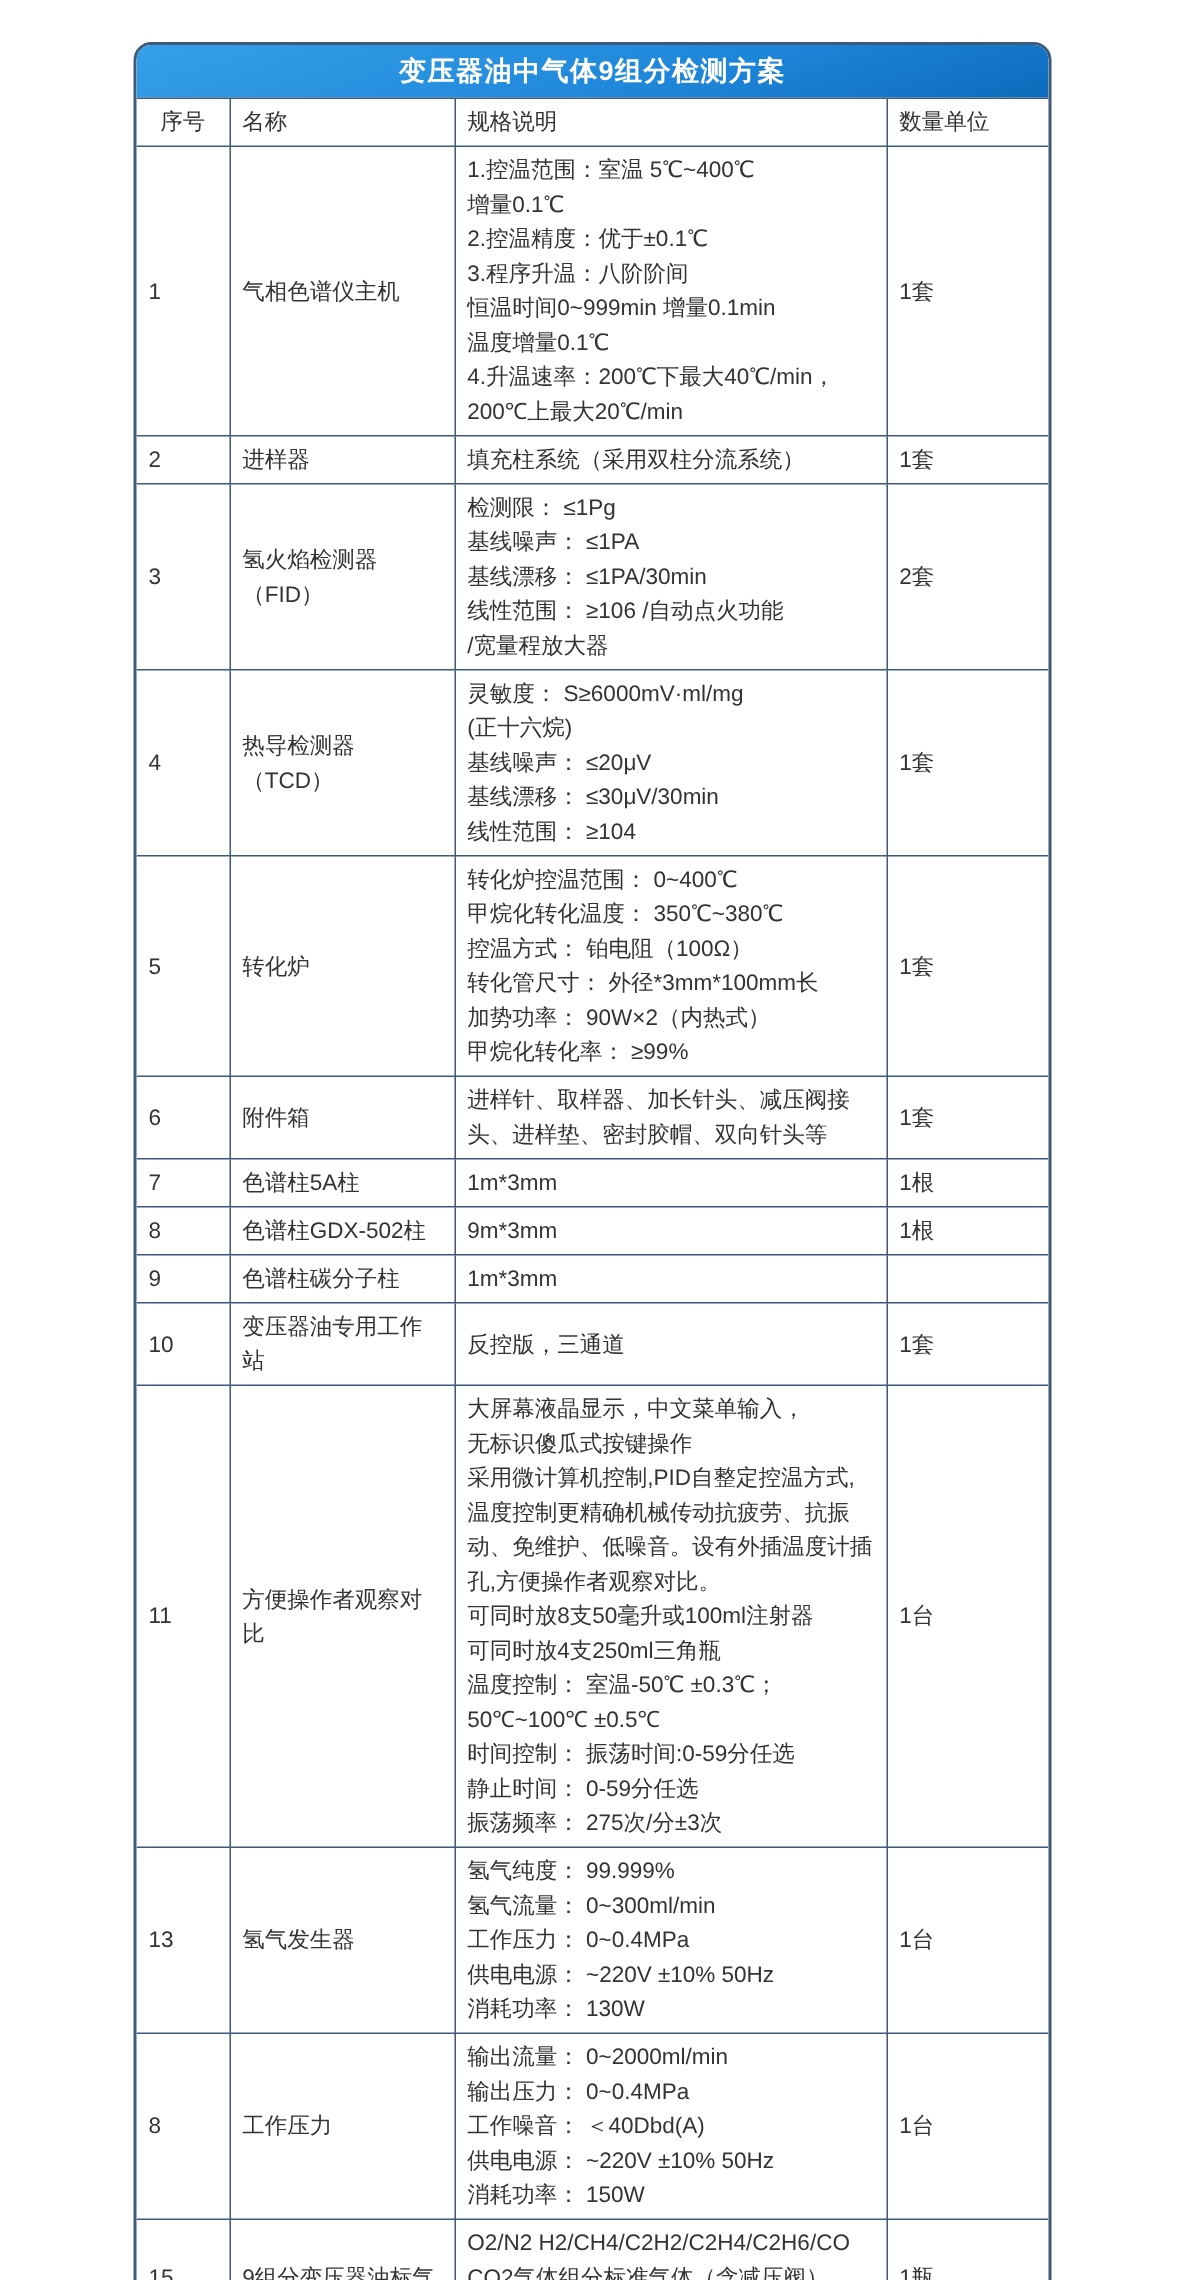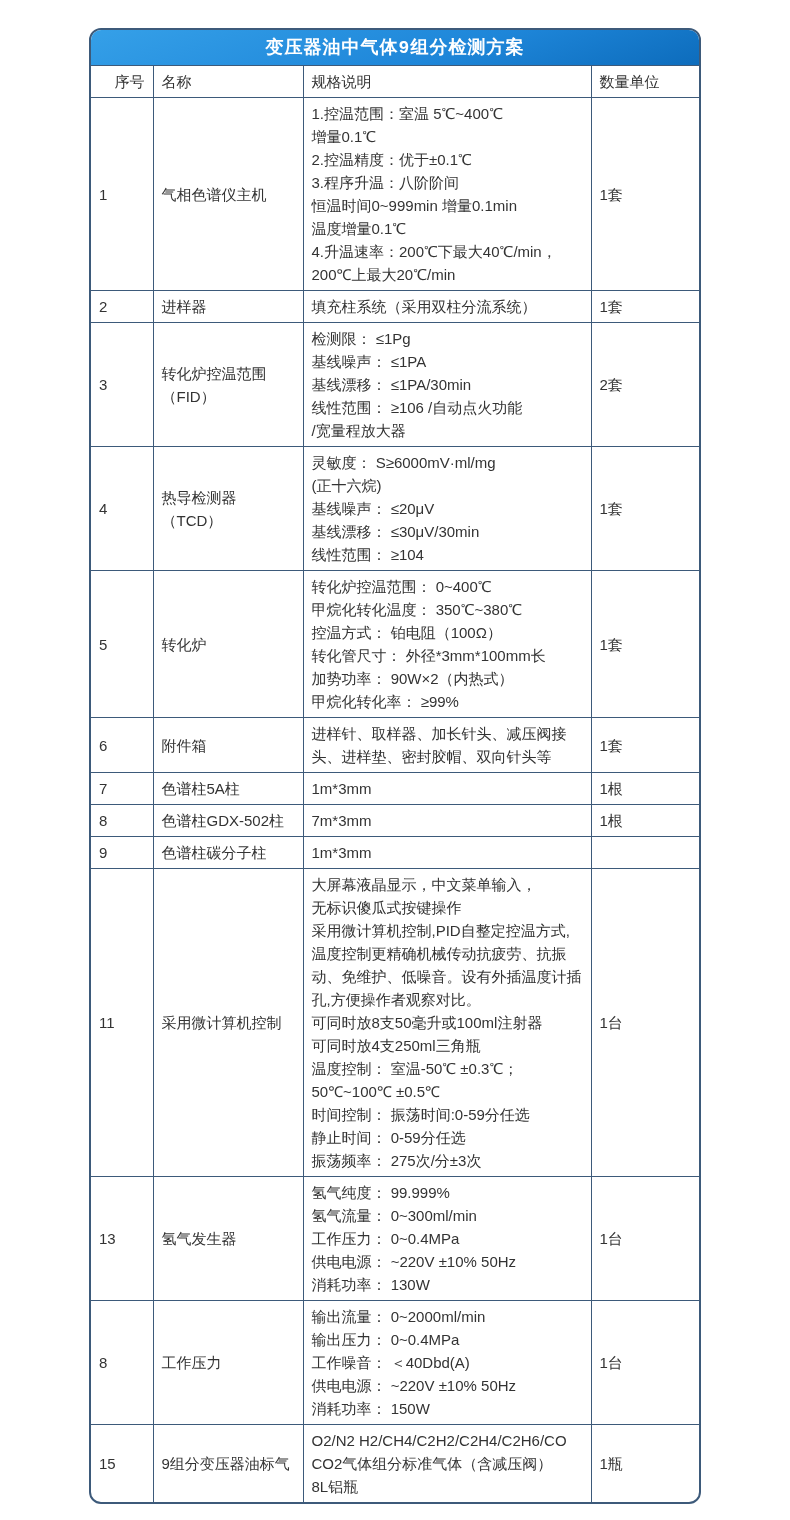--- a/index.html
+++ b/index.html
@@ -21,21 +21,20 @@
   }
   .card-title {
     background: linear-gradient(160deg, #35a0e8 0%, #1e86d9 60%, #0d6cbc 100%);
     color: #ffffff;
     font-weight: bold;
     font-size: 18px;
     letter-spacing: 1px;
     text-align: center;
     padding: 5px 0 6px 0;
     border-bottom: 1px solid #3d5a7a;
-    font-family: Liberation Mono, monospace;
   }
   table.spec {
     border-collapse: collapse;
     width: 100%;
     table-layout: fixed;
   }
   table.spec th, table.spec td {
     border: 1px solid #3d5a7a;
     font-size: 15px;
     color: #333333;
@@ -67,21 +66,21 @@
   <div class="card-title">变压器油中气体9组分检测方案</div>
   <table class="spec">
     <colgroup>
       <col class="c-no">
       <col class="c-name">
       <col class="c-spec">
       <col class="c-qty">
     </colgroup>
     <thead>
       <tr>
-        <th style="text-align:right;">序号</th>
+        <th style="text-align:center;">序号</th>
         <th>名称</th>
         <th>规格说明</th>
         <th>数量单位</th>
       </tr>
     </thead>
     <tbody>
         <tr>
           <td class="no">1</td>
           <td>气相色谱仪主机</td>
           <td class="spec-cell">1.控温范围：室温 5℃~400℃
@@ -95,21 +94,21 @@
           <td>1套</td>
         </tr>
         <tr>
           <td class="no">2</td>
           <td>进样器</td>
           <td class="spec-cell">填充柱系统（采用双柱分流系统）</td>
           <td>1套</td>
         </tr>
         <tr>
           <td class="no">3</td>
-          <td>转化炉控温范围（FID）</td>
+          <td>氢火焰检测器（FID）</td>
           <td class="spec-cell">检测限： ≤1Pg
 基线噪声： ≤1PA
 基线漂移： ≤1PA/30min
 线性范围： ≥106 /自动点火功能
 /宽量程放大器</td>
           <td>2套</td>
         </tr>
         <tr>
           <td class="no">4</td>
           <td>热导检测器（TCD）</td>
@@ -139,32 +138,38 @@
         </tr>
         <tr>
           <td class="no">7</td>
           <td>色谱柱5A柱</td>
           <td class="spec-cell">1m*3mm</td>
           <td>1根</td>
         </tr>
         <tr>
           <td class="no">8</td>
           <td>色谱柱GDX-502柱</td>
-          <td class="spec-cell">7m*3mm</td>
+          <td class="spec-cell">9m*3mm</td>
           <td>1根</td>
         </tr>
         <tr>
           <td class="no">9</td>
           <td>色谱柱碳分子柱</td>
           <td class="spec-cell">1m*3mm</td>
           <td></td>
         </tr>
         <tr>
+          <td class="no">10</td>
+          <td>变压器油专用工作站</td>
+          <td class="spec-cell">反控版，三通道</td>
+          <td>1套</td>
+        </tr>
+        <tr>
           <td class="no">11</td>
-          <td>采用微计算机控制</td>
+          <td>方便操作者观察对比</td>
           <td class="spec-cell">大屏幕液晶显示，中文菜单输入，
 无标识傻瓜式按键操作
 采用微计算机控制,PID自整定控温方式,温度控制更精确机械传动抗疲劳、抗振动、免维护、低噪音。设有外插温度计插孔,方便操作者观察对比。
 可同时放8支50毫升或100ml注射器
 可同时放4支250ml三角瓶
 温度控制： 室温-50℃ ±0.3℃；
 50℃~100℃ ±0.5℃
 时间控制： 振荡时间:0-59分任选
 静止时间： 0-59分任选
 振荡频率： 275次/分±3次</td>

